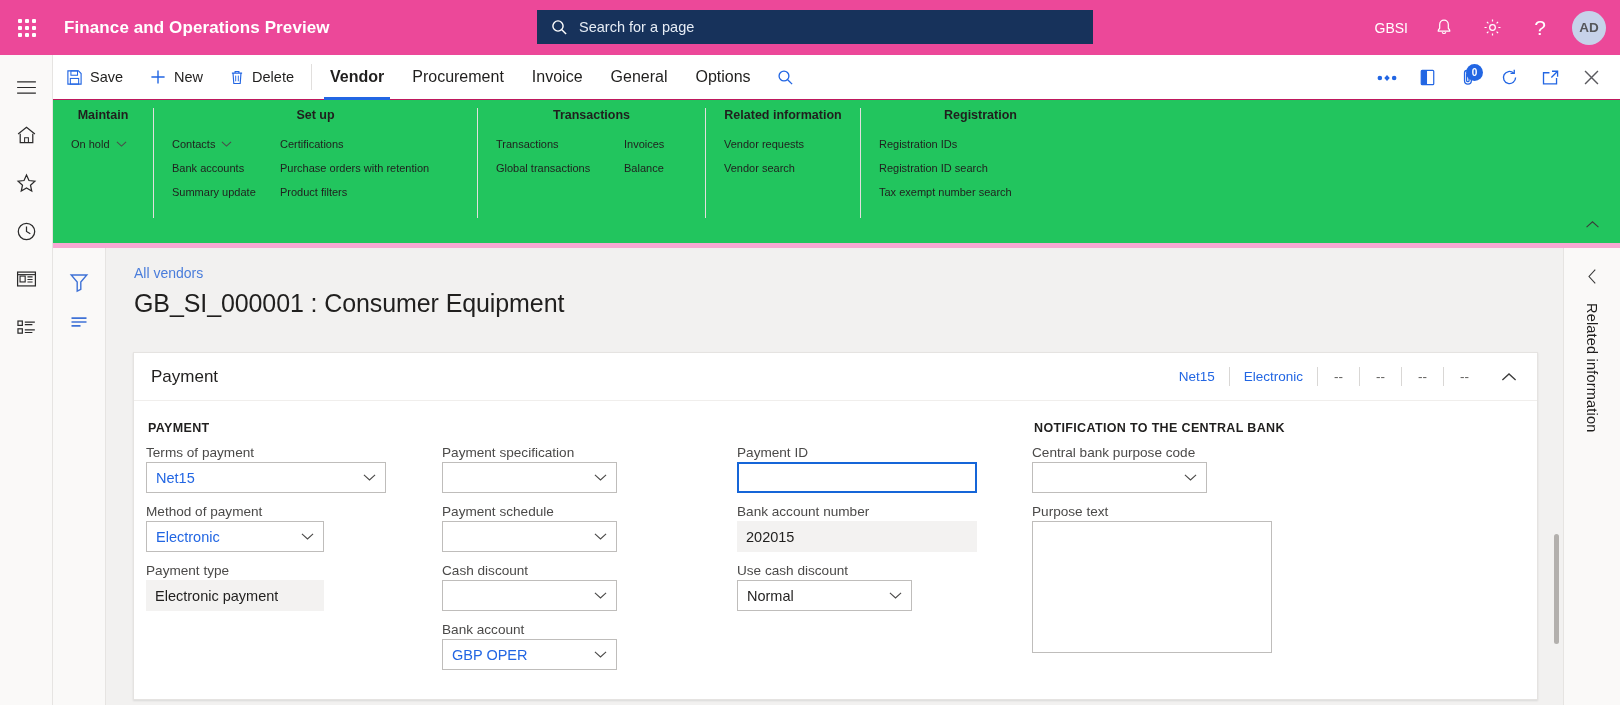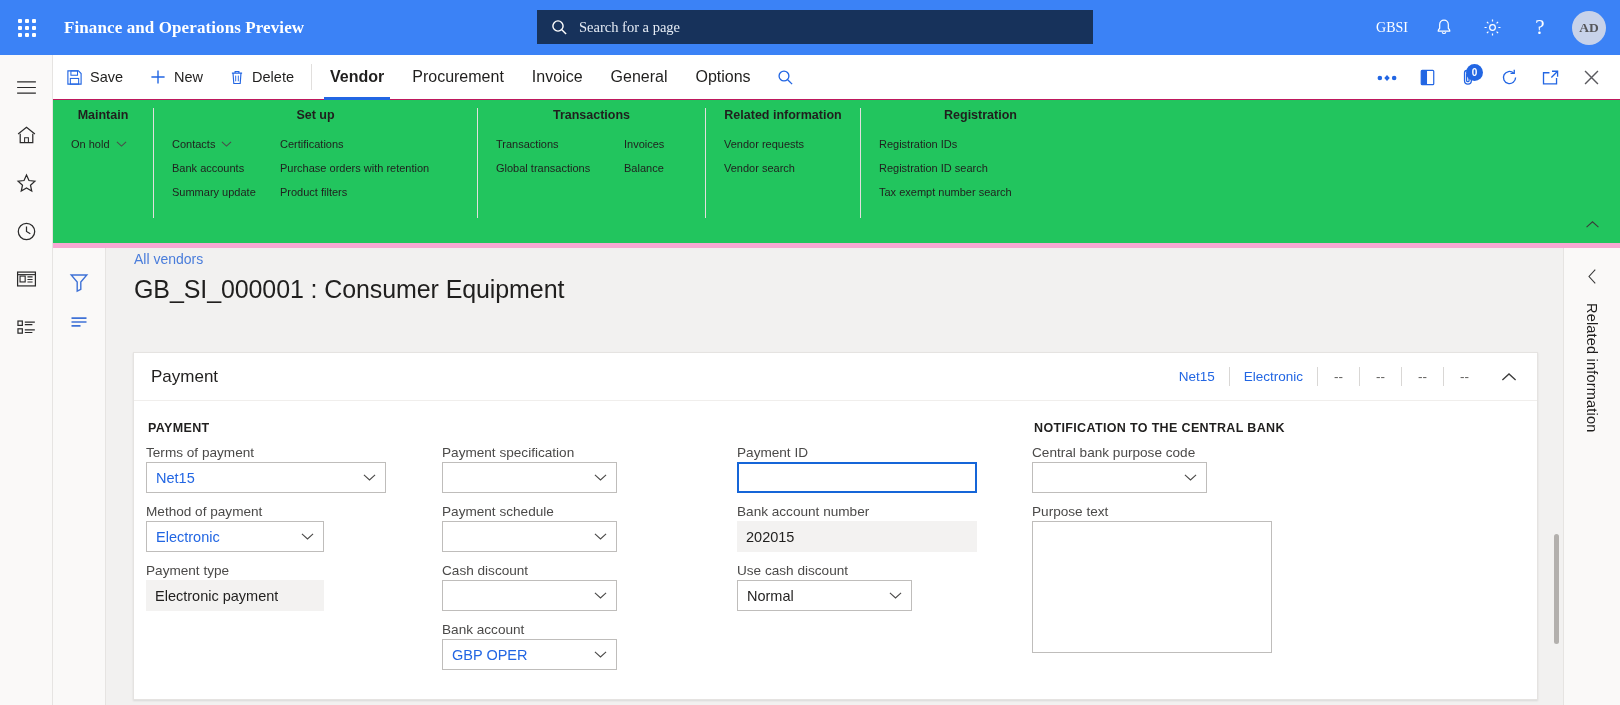--- a/index.html
+++ b/index.html
@@ -10,22 +10,22 @@
     overflow: hidden;
     font-family: "Liberation Sans", sans-serif;
     background: #ffffff;
     -webkit-font-smoothing: antialiased;
   }
   .app { position: relative; width: 1620px; height: 705px; background:#fff; }
 
   
   .topbar {
     position: absolute; top:0; left:0; width:1620px; height:55px;
-    background:#3b82f6;
-    display:flex; align-items:center;font-family:Liberation Serif, serif;
+    background:#ec4899;
+    display:flex; align-items:center;
   }
   .waffle {
     width:54px; height:55px;
     display:flex; align-items:center; justify-content:center;
     cursor:pointer;
   }
   .waffle-grid {
     display:grid; grid-template-columns: repeat(3, 4px);
     grid-template-rows: repeat(3, 4px); gap:3px;
   }
@@ -146,21 +146,21 @@
   .filterpane .fitem {
     width:44px; height:40px; display:flex; align-items:center; justify-content:center;
     cursor:pointer;
   }
 
   .main {
     flex:1 1 auto; position:relative; overflow:hidden;
     background:#f2f1f0;
   }
   .pageheader {
-    padding:2px 0 0 28px; background:#f2f1f0;
+    padding:16px 0 0 28px; background:#f2f1f0;
   }
   .breadcrumb {
     font-size:14px; color:#4a7ddb; cursor:pointer; display:inline-block;
   }
   .pagetitle {
     font-size:25px; color:#201f1e; margin-top:7px; font-weight:400;
     letter-spacing:-0.1px;
   }
 
   

